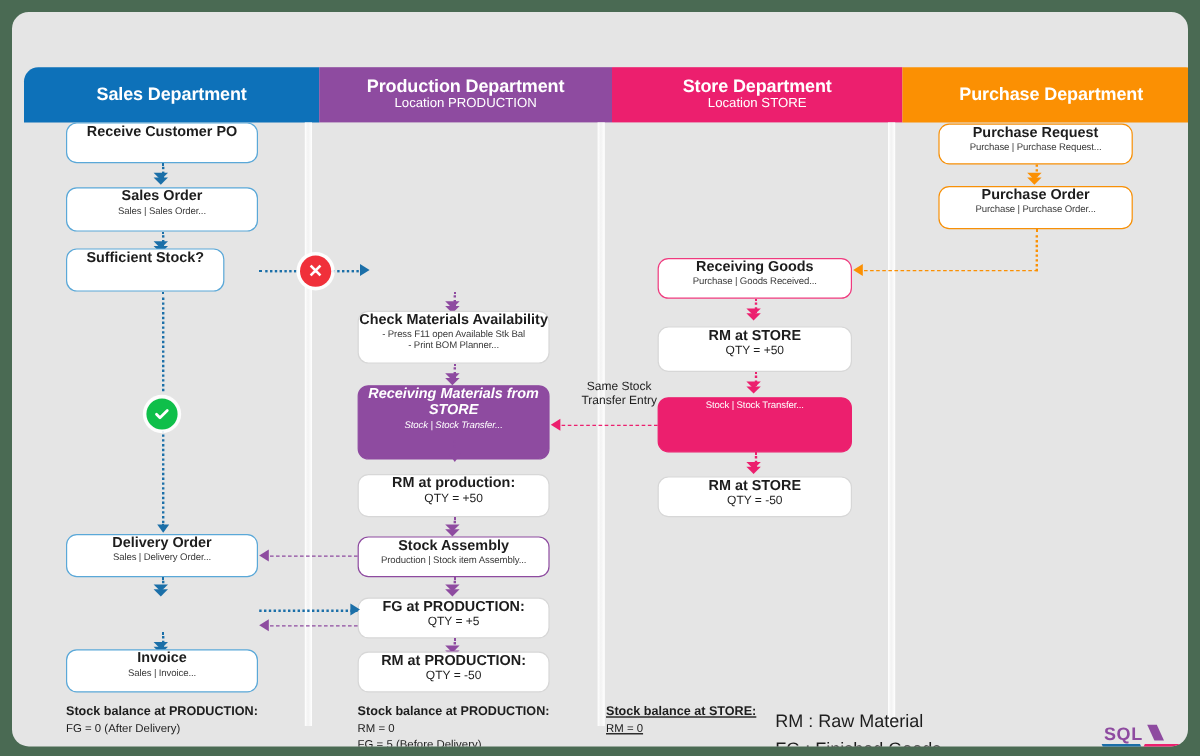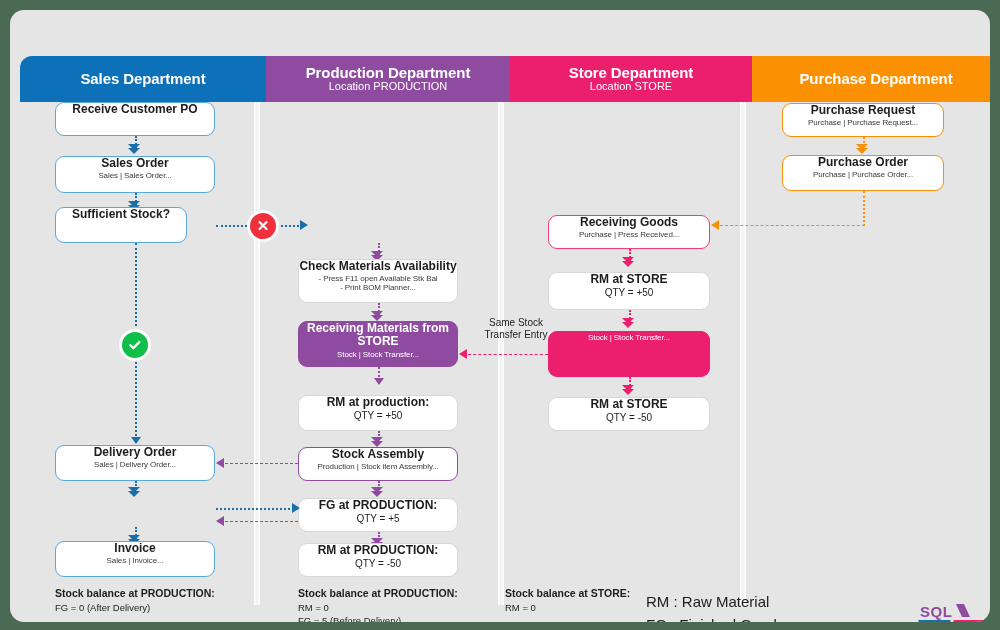--- a/index.html
+++ b/index.html
@@ -250,21 +250,21 @@
     </div>
 
     <div class="conn">
       <div class="vline" style="left:368px; top:293px; height:12px; border-left-width:2px; border-left-color:#8e4ba0;"></div>
       <div class="dchev" style="left:361px; top:301px;">
         <i style="border-top:6px solid #8e4ba0"></i>
         <i style="border-top:6px solid #8e4ba0"></i>
       </div>
     </div>
 
-    <div class="box fill-purple" style="left:288px; top:311px; width:160px; height:46px;">
+    <div class="box fill-purple" style="left:288px; top:311px; width:160px; height:62px;font-style:italic;">
       <div class="t1">Receiving Materials from STORE</div>
       <div class="t2">Stock  |  Stock Transfer...</div>
     </div>
 
     <div class="conn">
       <div class="vline" style="left:368px; top:357px; height:14px; border-left-width:2px; border-left-color:#8e4ba0;"></div>
       <div class="tri-d" style="left:364px; top:368px; border-top:7px solid #8e4ba0;"></div>
     </div>
 
     <div class="box b-grey" style="left:288px; top:385px; width:160px; height:36px;">
@@ -320,21 +320,21 @@
       <div class="hline" style="left:206px; top:498px; width:82px; border-top-width:2.5px; border-top-color:#1b6fa8; border-top-style:dotted;"></div>
       <div class="tri-r" style="left:282px; top:493px; border-left:8px solid #1b6fa8;"></div>
     </div>
     <div class="conn">
       <div class="hline" style="left:215px; top:511px; width:73px; border-top-width:1.8px; border-top-color:#8e4ba0; border-top-style:dashed;"></div>
       <div class="tri-l" style="left:206px; top:506px; border-right:8px solid #8e4ba0;"></div>
     </div>
 
     <div class="box b-pink" style="left:538px; top:205px; width:162px; height:34px;">
       <div class="t1">Receiving Goods</div>
-      <div class="t2">Purchase  |  Press Received...</div>
+      <div class="t2">Purchase  |  Goods Received...</div>
     </div>
 
     <div class="conn">
       <div class="vline" style="left:619px; top:239px; height:12px; border-left-width:2px; border-left-color:#ec1f6e;"></div>
       <div class="dchev" style="left:612px; top:247px;">
         <i style="border-top:6px solid #ec1f6e"></i>
         <i style="border-top:6px solid #ec1f6e"></i>
       </div>
     </div>
 
@@ -403,21 +403,21 @@
       <div class="fh">Stock balance at PRODUCTION:</div>
       <div class="fl" style="white-space:pre-line">FG = 0 (After Delivery)</div>
     </div>
 
     <div class="foot" style="left:288px; top:577px; width:210px;">
       <div class="fh">Stock balance at PRODUCTION:</div>
       <div class="fl" style="white-space:pre-line">RM = 0
 FG = 5 (Before Delivery)</div>
     </div>
 
-    <div class="foot" style="left:495px; top:577px; width:175px;">
+    <div class="foot" style="left:495px; top:577px; width:175px;text-decoration:underline;">
       <div class="fh">Stock balance at STORE:</div>
       <div class="fl" style="white-space:pre-line">RM = 0</div>
     </div>
 
     <div class="legend" style="left:636px; top:580px; width:140px; white-space:pre-line;">RM : Raw Material
 FG : Finished Goods</div>
 
     <div class="logo">
       <svg width="76" height="30" viewBox="0 0 76 30">
         <text x="4" y="15" font-family="'Liberation Sans', sans-serif" font-size="15" font-weight="bold" fill="#8e4ba0" letter-spacing="0.5">SQL</text>

